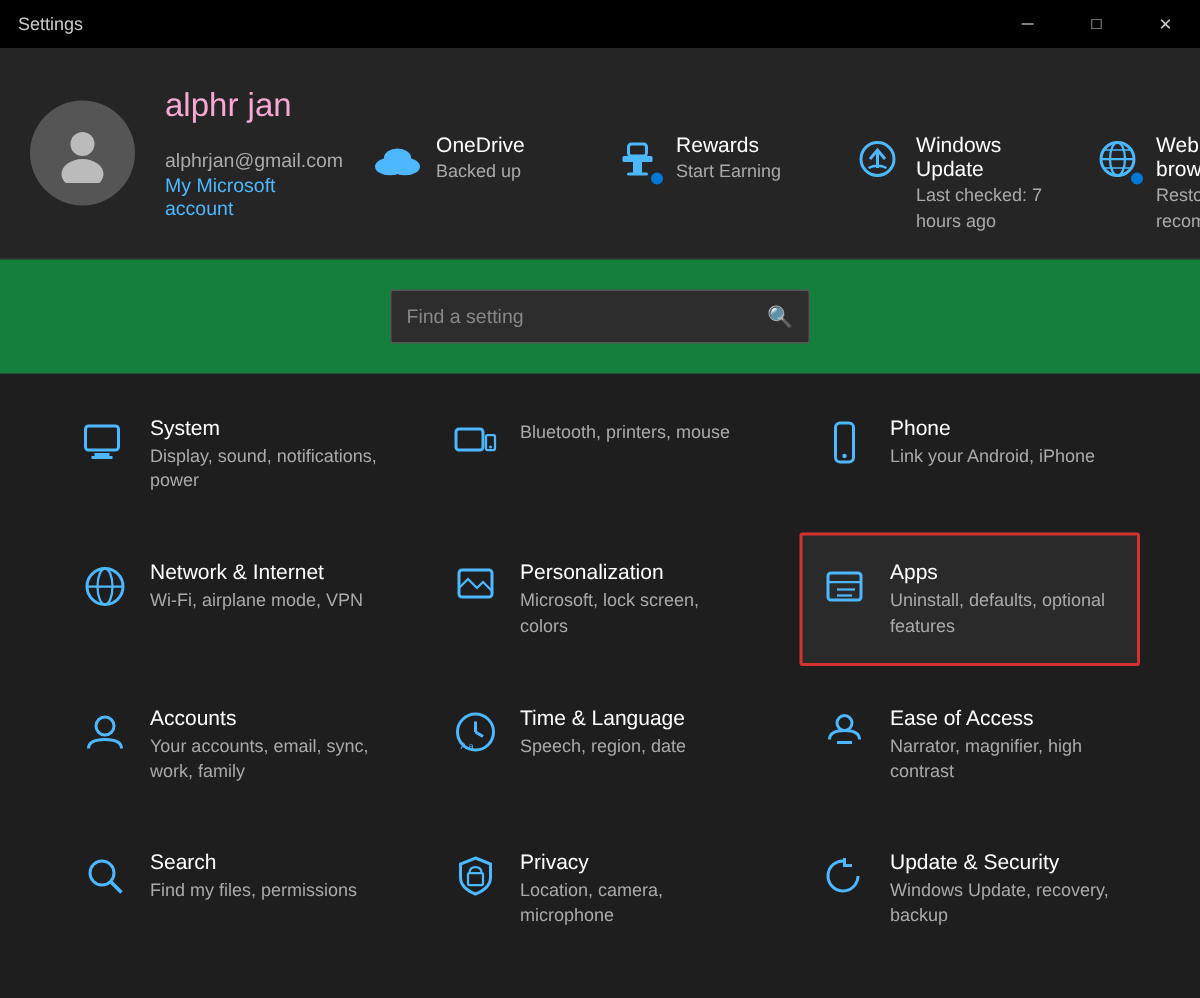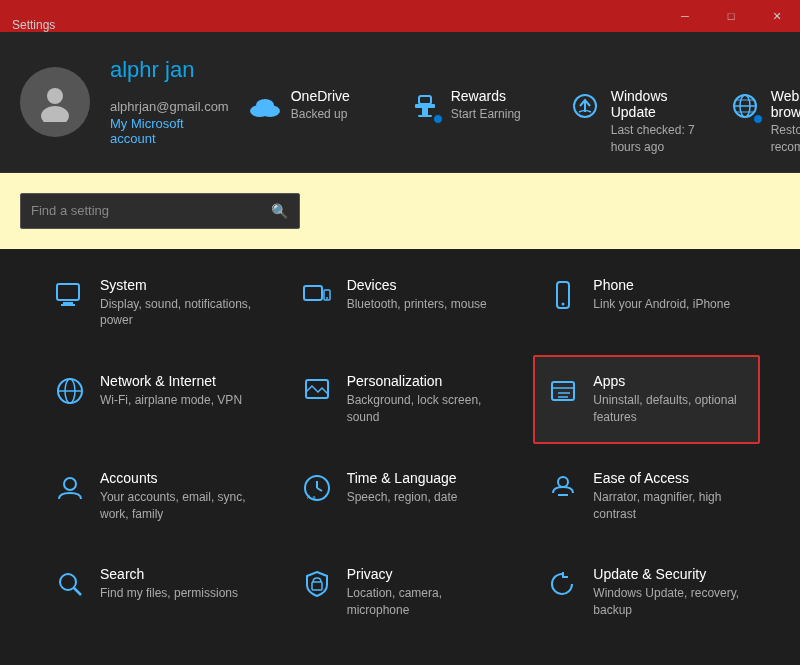--- a/index.html
+++ b/index.html
@@ -8,23 +8,23 @@
       height: 665px;
       background: #1e1e1e;
       font-family: 'Segoe UI', Arial, sans-serif;
       color: #fff;
       overflow: hidden;
     }
 
     
     .titlebar {
       height: 32px;
-      background: #b91c1c;
-      display: flex;
-      align-items: flex-end;
+      background: #000000;
+      display: flex;
+      align-items: center;
       justify-content: space-between;
       padding: 0 0 0 12px;
     }
     .titlebar-title {
       font-size: 12px;
       color: #ccc;
     }
     .titlebar-controls {
       display: flex;
       height: 32px;
@@ -64,21 +64,21 @@
       width: 40px;
       height: 40px;
       color: #ccc;
     }
     .profile-info {
       flex: 1;
     }
     .profile-name {
       font-size: 22px;
       font-weight: 300;
-      color: #0ea5e9;
+      color: #f9a8d4;
     }
     .profile-email {
       font-size: 13px;
       color: #aaa;
       margin-top: 16px;
     }
     .profile-link {
       font-size: 13px;
       color: #4db8ff;
       margin-top: 2px;
@@ -128,24 +128,24 @@
       background: #0078d4;
       border-radius: 50%;
       position: absolute;
       bottom: -2px;
       right: -2px;
       border: 1px solid #252525;
     }
 
     
     .search-container {
-      background: #fef9c3;
+      background: #15803d;
       padding: 20px;
       display: flex;
-      justify-content: flex-start;
+      justify-content: center;
     }
     .search-box {
       width: 280px;
       height: 36px;
       background: #2d2d2d;
       border: 1px solid #555;
       border-radius: 2px;
       display: flex;
       align-items: center;
       padding: 0 10px;
@@ -320,21 +320,20 @@
   </div>
     <div class="setting-item">
     <div class="setting-icon">
         <svg width="30" height="30" viewBox="0 0 30 30" fill="none">
           <rect x="2" y="6" width="18" height="14" rx="2" stroke="#4db8ff" stroke-width="2"></rect>
           <rect x="22" y="10" width="6" height="10" rx="1" stroke="#4db8ff" stroke-width="1.5"></rect>
           <circle cx="25" cy="18" r="1" fill="#4db8ff"></circle>
         </svg>
       </div>
     <div class="setting-text">
-      <div class="setting-title">Devices</div>
       <div class="setting-desc">Bluetooth, printers, mouse</div>
     </div>
   </div>
     <div class="setting-item">
     <div class="setting-icon">
         <svg width="30" height="30" viewBox="0 0 30 30" fill="none">
           <rect x="9" y="2" width="12" height="26" rx="3" stroke="#4db8ff" stroke-width="2"></rect>
           <circle cx="15" cy="24" r="1.5" fill="#4db8ff"></circle>
         </svg>
       </div>
@@ -358,21 +357,21 @@
   </div>
     <div class="setting-item">
     <div class="setting-icon">
         <svg width="30" height="30" viewBox="0 0 30 30" fill="none">
           <rect x="4" y="4" width="22" height="18" rx="2" stroke="#4db8ff" stroke-width="2"></rect>
           <path d="M4 16 L10 10 L16 16 L20 12 L26 18" stroke="#4db8ff" stroke-width="1.5" fill="none"></path>
         </svg>
       </div>
     <div class="setting-text">
       <div class="setting-title">Personalization</div>
-      <div class="setting-desc">Background, lock screen, sound</div>
+      <div class="setting-desc">Microsoft, lock screen, colors</div>
     </div>
   </div>
     <div class="setting-item active">
     <div class="setting-icon">
         <svg width="30" height="30" viewBox="0 0 30 30" fill="none">
           <rect x="4" y="6" width="22" height="18" rx="2" stroke="#4db8ff" stroke-width="2"></rect>
           <line x1="4" y1="12" x2="26" y2="12" stroke="#4db8ff" stroke-width="1.5"></line>
           <line x1="10" y1="17" x2="22" y2="17" stroke="#4db8ff" stroke-width="1.5"></line>
           <line x1="10" y1="21" x2="20" y2="21" stroke="#4db8ff" stroke-width="1.5"></line>
         </svg>

